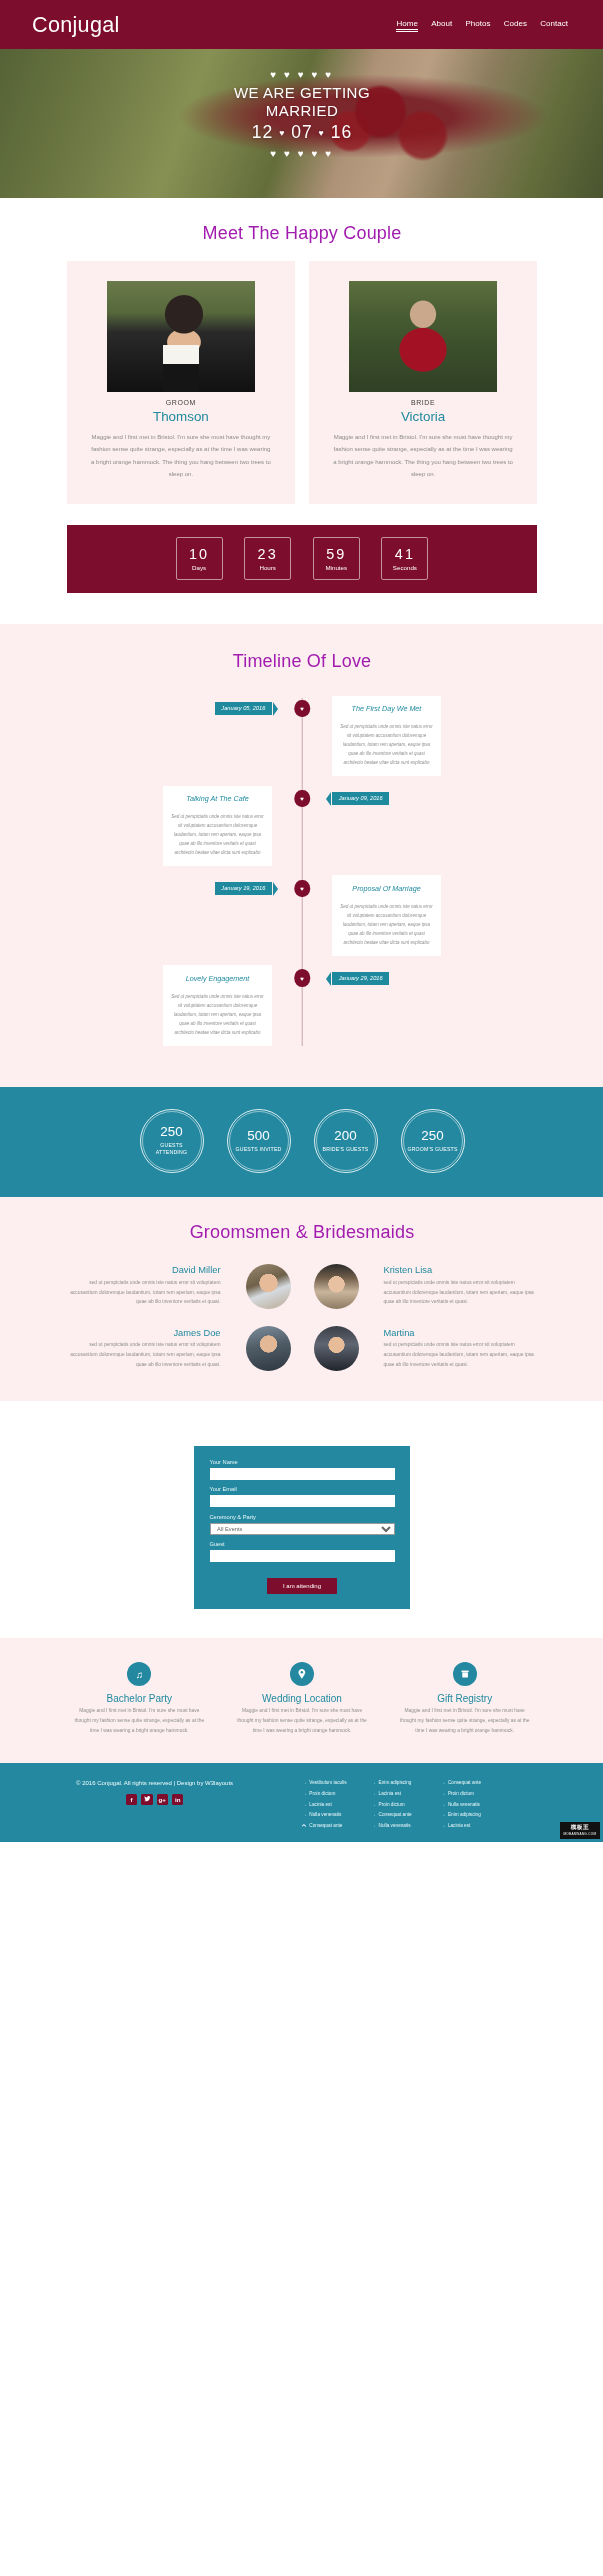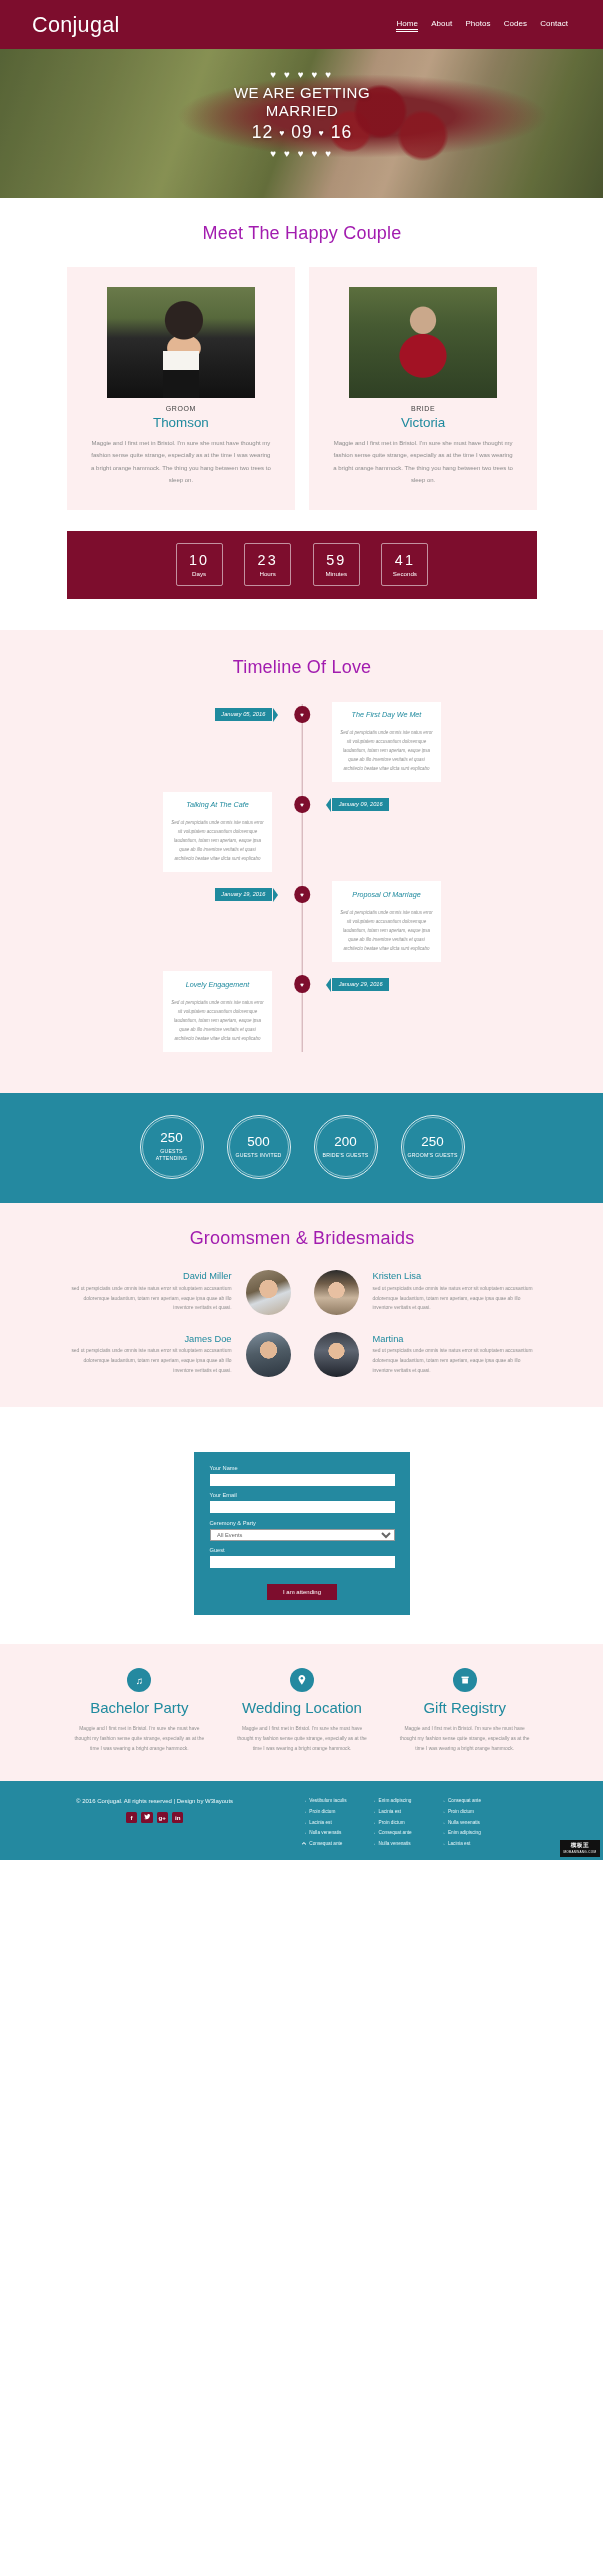--- a/index.html
+++ b/index.html
@@ -92,21 +92,21 @@
     font-weight: normal;
     letter-spacing: 0.2px;
   }
 
   
   .couple-sec { background: #fff; padding: 25px 0 0; }
   .couple-grid {
     display: flex;
     justify-content: center;
     gap: 14.4px;
-    margin-top: 23px;
+    margin-top: 17px;
     padding: 0 67px;
   }
   .couple-card {
     background: #fdeff0;
     width: 240px;
     padding: 19.6px 23px 24px;
     text-align: center;
   }
   .couple-photo {
     width: 148px; height: 111px;
@@ -280,21 +280,21 @@
 
   
   .party-sec { background: #fdeff0; padding: 25px 0 30px; }
   .party-grid {
     margin-top: 20.6px;
     padding: 0 68px;
     display: grid;
     grid-template-columns: 1fr 1fr;
     gap: 17.5px 23px;
   }
-  .party-card { display: flex; align-items: center; gap: 14px; justify-content: center; }
+  .party-card { display: flex; align-items: center; gap: 25px; justify-content: center; }
   .party-card.rev { flex-direction: row-reverse; }
   .party-text { flex: 1; }
   .party-card.rev .party-text { text-align: left; }
   .party-card:not(.rev) .party-text { text-align: right; }
   .party-name { color: #1f8a9e; font-size: 9.3px; font-weight: normal; margin-bottom: 2.6px; }
   .party-bio { font-size: 4.9px; line-height: 1.95; color: #8f8f8f; }
   .party-photo {
     width: 45px; height: 45px; border-radius: 50%;
     flex: 0 0 45px; overflow: hidden;
   }
@@ -351,21 +351,21 @@
     padding: 0 72px;
   }
   .info-card { width: 135px; text-align: center; }
   .info-icon {
     width: 24px; height: 24px; border-radius: 50%;
     background: #2489a0;
     margin: 0 auto 7.2px;
     display: flex; align-items: center; justify-content: center;
     color: #fff; font-size: 9.8px;
   }
-  .info-title { color: #1f8a9e; font-size: 15px; font-weight: normal; margin-bottom: 8px; }
+  .info-title { color: #1f8a9e; font-size: 10px; font-weight: normal; margin-bottom: 2px; }
   .info-text { font-size: 4.9px; line-height: 2.0; color: #8f8f8f; }
 
   
   .footer { background: #2489a0; padding: 15.5px 0 9.3px; color: #fff; position: relative; }
   .footer-cols { display: flex; padding: 0 18.5px; gap: 5.2px; }
   .f-left { width: 48%; text-align: center; padding-top: 2.1px; }
   .f-copy { font-size: 6px; color: #f1fbfd; }
   .f-social { display: flex; justify-content: center; gap: 4.1px; margin-top: 7.2px; }
   .f-social a {
     width: 11.3px; height: 11.3px; border-radius: 1.5px;
@@ -414,21 +414,21 @@
 <section class="hero">
   <div class="hero-inner">
     <div class="heart-row">♥ ♥ ♥ ♥ ♥</div>
     <h1 class="hero-title">
       <span>WE ARE GETTING</span><br>
       <span>MARRIED</span>
     </h1>
     <div class="hero-date">
       <span>12</span>
       <span class="hd">♥</span>
-      <span>09</span>
+      <span>07</span>
       <span class="hd">♥</span>
       <span>16</span>
     </div>
     <div class="heart-row bottom">♥ ♥ ♥ ♥ ♥</div>
   </div>
 </section>
 
 <section class="couple-sec">
   <h2 class="sec-title">Meet The Happy Couple</h2>
   <div class="couple-grid">

